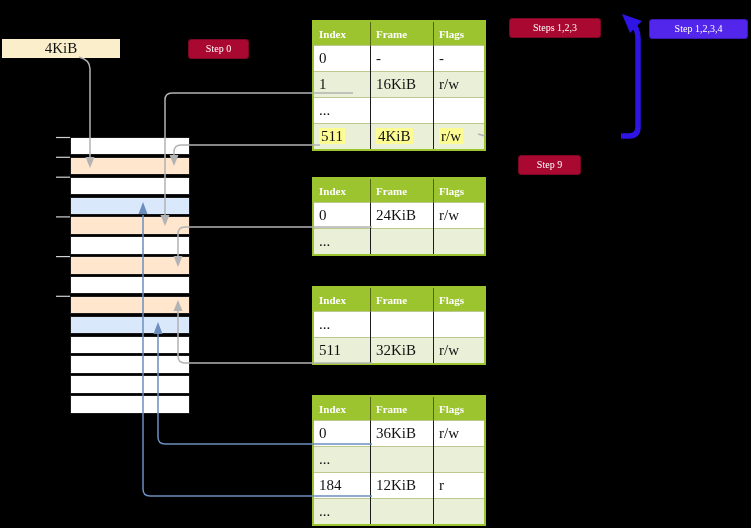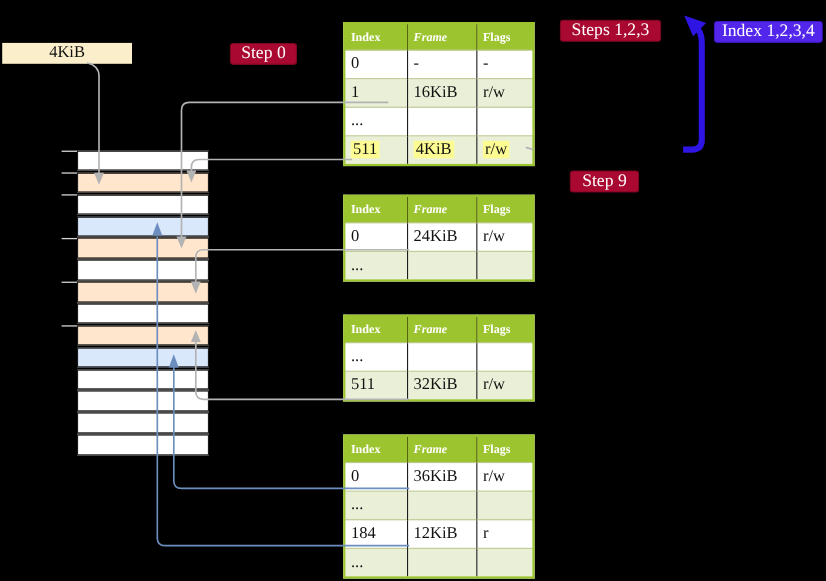--- a/index.html
+++ b/index.html
@@ -13,57 +13,57 @@
     --violet:#5326EB;
     --bigblue:#2E15E3;
     --cream:#FBEECB;
     --hl:#FDFC92;
   }
   html,body{margin:0;padding:0;background:#000;}
   #canvas{position:relative;width:751px;height:528px;background:#000;overflow:hidden;
           font-family:"Liberation Serif","DejaVu Serif",serif;}
   .box4k{position:absolute;left:2px;top:39px;width:118px;height:19px;background:var(--cream);
          color:#111;font-size:15px;line-height:19px;text-align:center;}
-  .badge{position:absolute;height:18px;line-height:18px;font-size:16px;color:#fff;
+  .badge{position:absolute;height:18px;line-height:18px;font-size:10px;color:#fff;
          text-align:center;border-radius:3px;}
   .badge.red{background:var(--crimson);border:1px solid #7c0723;}
   .badge.blue{background:var(--violet);border:1px solid #3d18b8;}
-  .b-step0{left:188px;top:39px;width:59px;margin-left:21px;}
+  .b-step0{left:188px;top:39px;width:59px;}
   .b-steps123{left:509px;top:18px;width:90px;}
   .b-steps1234{left:649px;top:19px;width:97px;}
   .b-step4{left:518px;top:155px;width:61px;}
   #memcol{position:absolute;left:70px;top:137px;width:120px;height:279px;}
   .mrow{position:absolute;left:0;width:120px;height:18.4px;box-sizing:border-box;border:1px solid #1a1a1a;}
   .free{background:#ffffff;}
   .page-table{background:var(--peach);}
   .mapped-page{background:var(--lblue);}
   svg.overlay{position:absolute;left:0;top:0;pointer-events:none;z-index:6;}
   table.ptable{position:absolute;border-collapse:collapse;table-layout:fixed;background:#fff;
                border:2px solid var(--green);z-index:3;}
   table.ptable th{background:var(--green);color:#fff;font-size:11px;font-weight:bold;text-align:left;
                   padding:1px 5px;height:21px;border-left:1px solid #55650f;
                   font-family:"Liberation Serif","DejaVu Serif",serif;}
   table.ptable th:first-child{border-left:none;}
   table.ptable td{font-size:15px;color:#111;padding:1px 5px;height:23px;
                   border-left:1px solid #1c1c1c;border-top:1px solid #bcc88f;background:#fff;}
   table.ptable td:first-child{border-left:none;}
   table.ptable tr.shade-green td{background:var(--row-green);}
-  .c-index{width:46px;} .c-frame{width:52px;font-style:italic;} .c-flags{width:40px;}
+  .c-index{width:46px;} .c-frame{width:52px;} .c-flags{width:40px;}
   .hl{background:var(--hl);padding:0 2px;}
 </style>
 </head>
 <body>
 
 <div id="canvas">
 
   <div class="box4k">4KiB</div>
 
   <div class="badge red b-step0">Step 0</div>
   <div class="badge red b-steps123">Steps 1,2,3</div>
-  <div class="badge blue b-steps1234">Index 1,2,3,4</div>
+  <div class="badge blue b-steps1234">Step 1,2,3,4</div>
   <div class="badge red b-step4">Step 9</div>
 
   <div id="memcol">
       <div class="mrow free" style="top: 0px;"></div>
       <div class="mrow page-table" style="top: 19.86px;"></div>
       <div class="mrow free" style="top: 39.72px;"></div>
       <div class="mrow mapped-page" style="top: 59.58px;"></div>
       <div class="mrow page-table" style="top: 79.44px;"></div>
       <div class="mrow free" style="top: 99.3px;"></div>
       <div class="mrow page-table" style="top: 119.16px;"></div>

